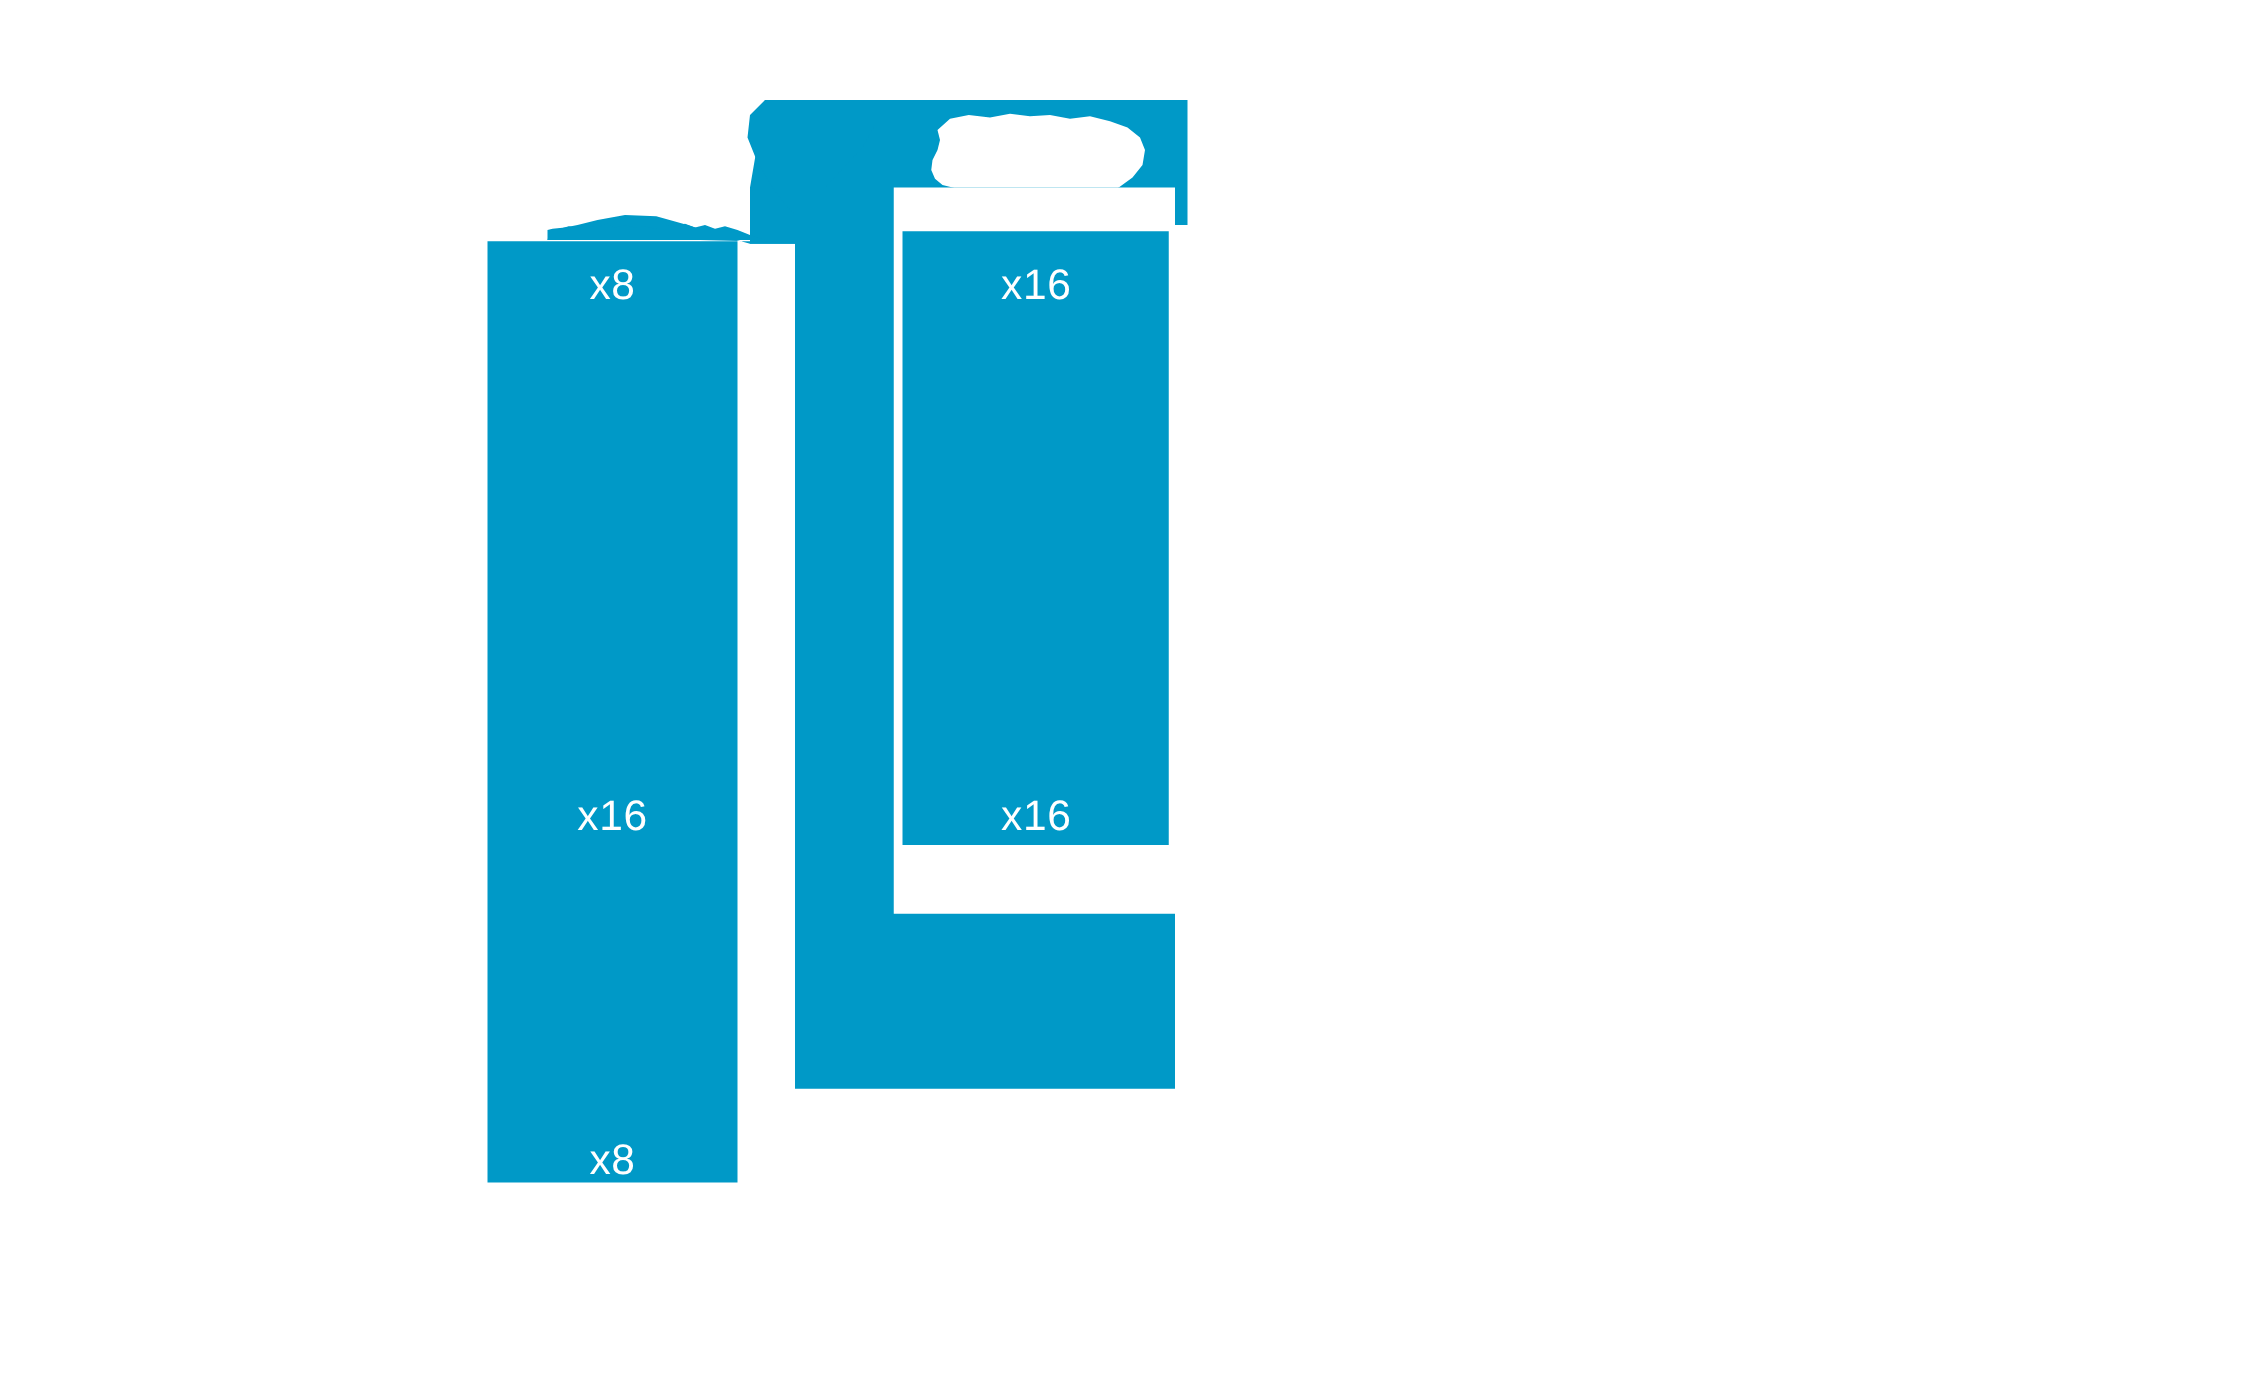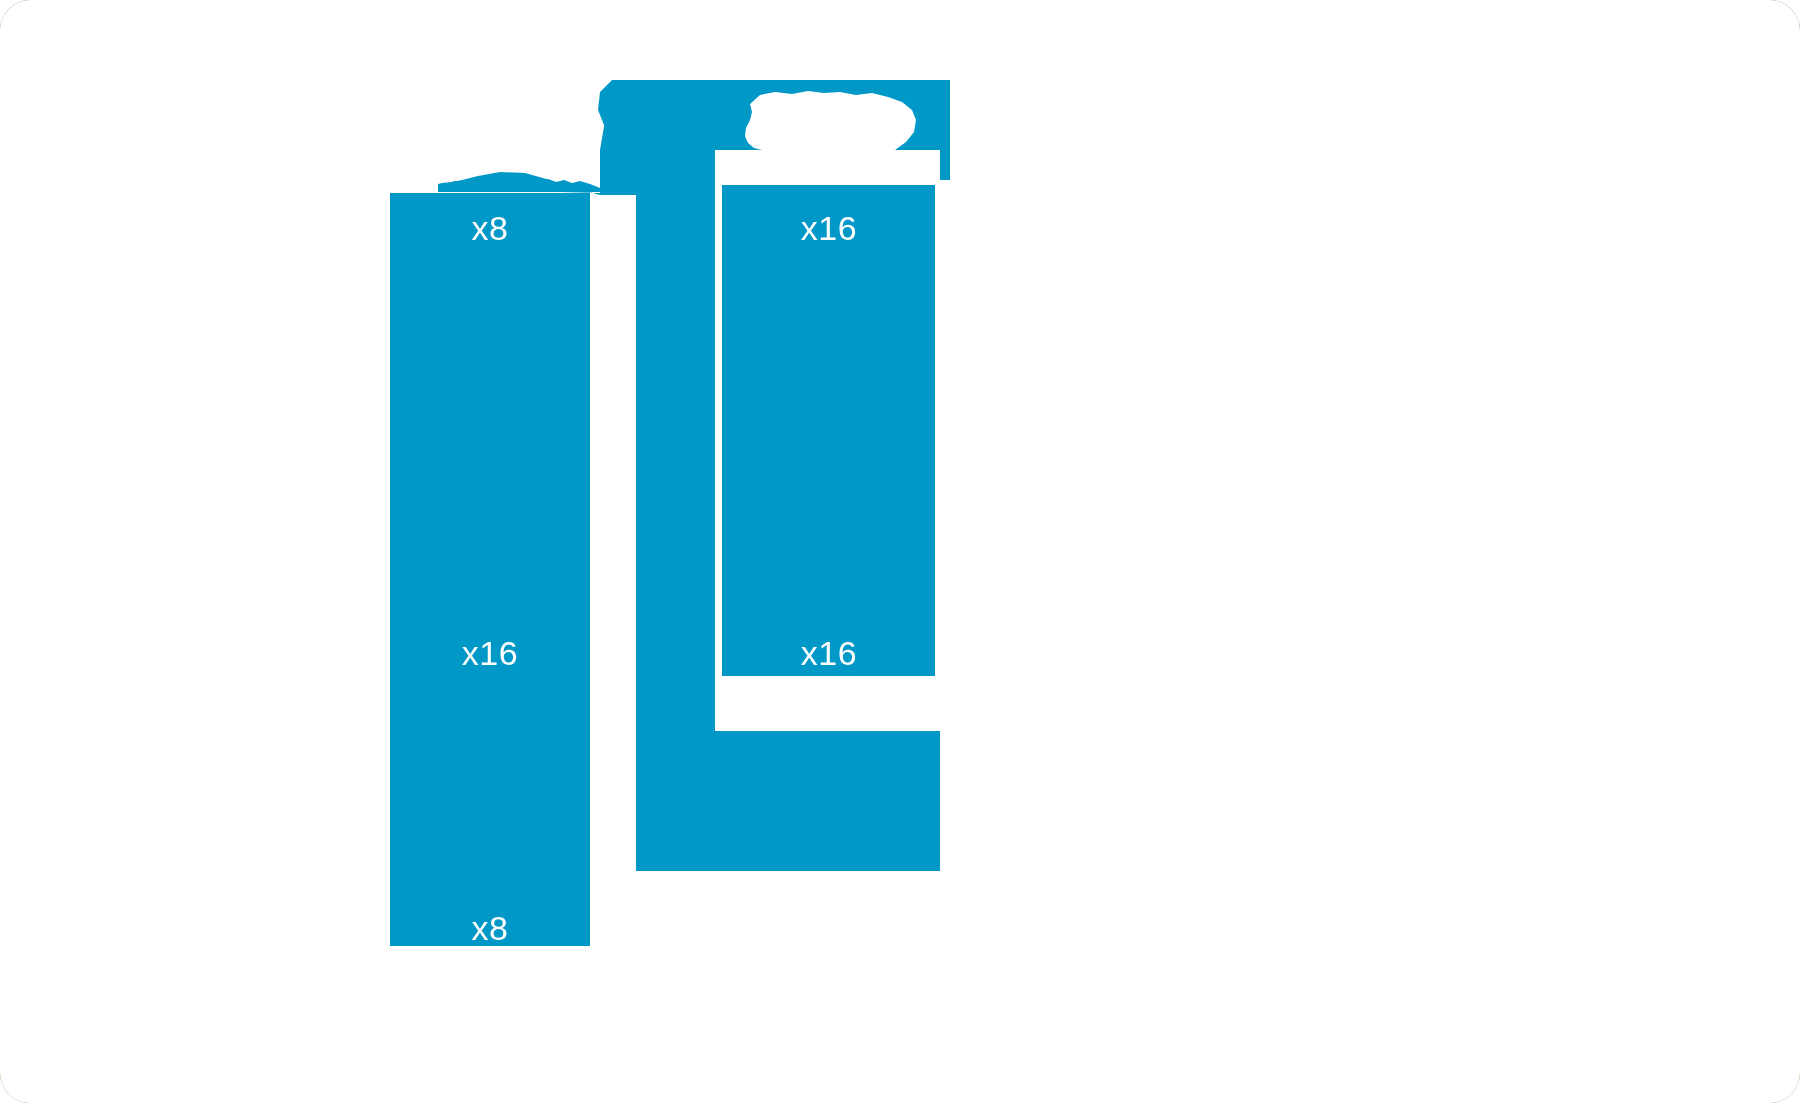--- a/index.html
+++ b/index.html
@@ -10,21 +10,20 @@
   }
   body {
     font-family: "Liberation Sans", sans-serif;
   }
   #stage {
     position: relative;
     width: 1800px;
     height: 1103px;
     background: #4d7c0f;
     overflow: hidden;
-    border-radius: 30px;
   }
   #artboard {
     position: absolute;
     left: 0;
     top: 0;
     width: 1800px;
     height: 1103px;
   }
   svg.figure {
     position: absolute;

